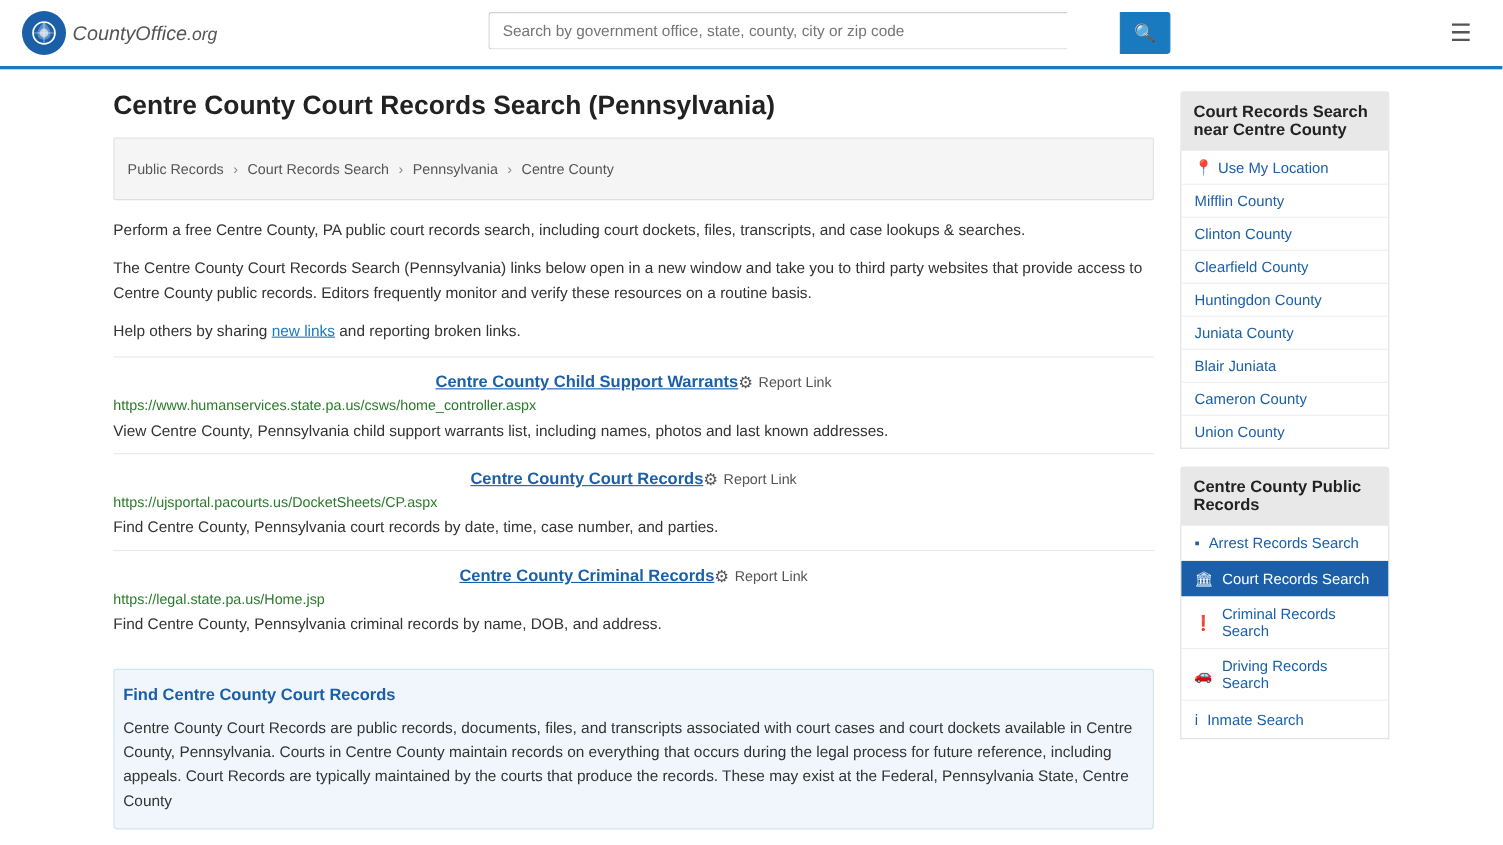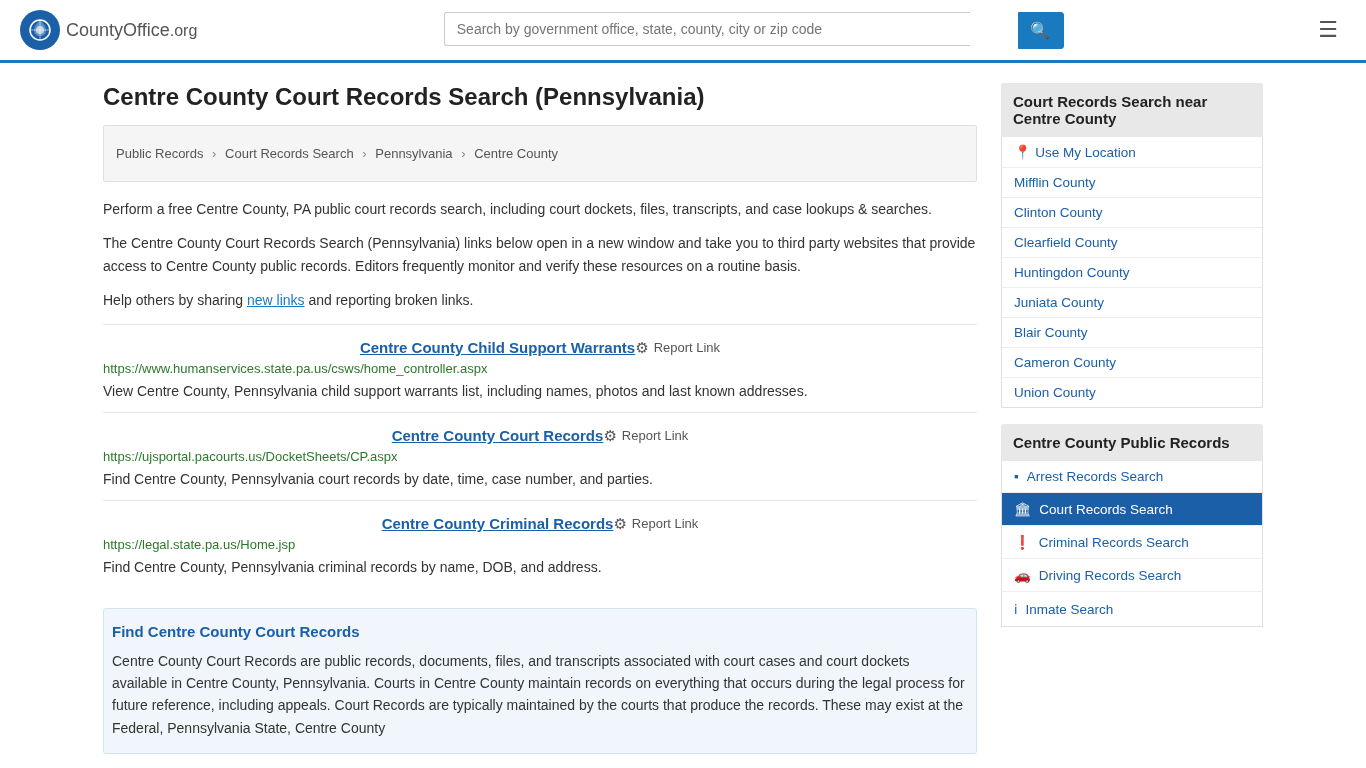--- a/index.html
+++ b/index.html
@@ -31,20 +31,21 @@
       font-size: 18px;
     }
     .logo-text {
       font-size: 18px;
       font-weight: bold;
       color: #1a5fa8;
     }
     .logo-text span {
       color: #555;
       font-weight: normal;
+      font-style: italic;
     }
     .search-bar-area {
       display: flex;
       align-items: flex-start;
       flex: 1;
       max-width: 620px;
       margin: 0 16px;
       gap: 48px;
     }
     .search-input {
@@ -79,21 +80,21 @@
       max-width: 1200px;
       margin: 0 auto;
       padding: 20px 20px;
       display: flex;
       gap: 24px;
     }
     .content {
       flex: 1;
     }
     .sidebar {
-      width: 262px;
+      width: 190px;
       flex-shrink: 0;
     }
 
     
     .page-title {
       font-size: 24px;
       font-weight: bold;
       color: #222;
       margin-bottom: 14px;
     }
@@ -352,21 +353,21 @@
         <li>
             <a href="#">Clearfield County</a>
           </li>
         <li>
             <a href="#">Huntingdon County</a>
           </li>
         <li>
             <a href="#">Juniata County</a>
           </li>
         <li>
-            <a href="#">Blair County</a>
+            <a href="#">Blair Juniata</a>
           </li>
         <li>
             <a href="#">Cameron County</a>
           </li>
         <li>
             <a href="#">Union County</a>
           </li>
       </ul>
     </div>
 

